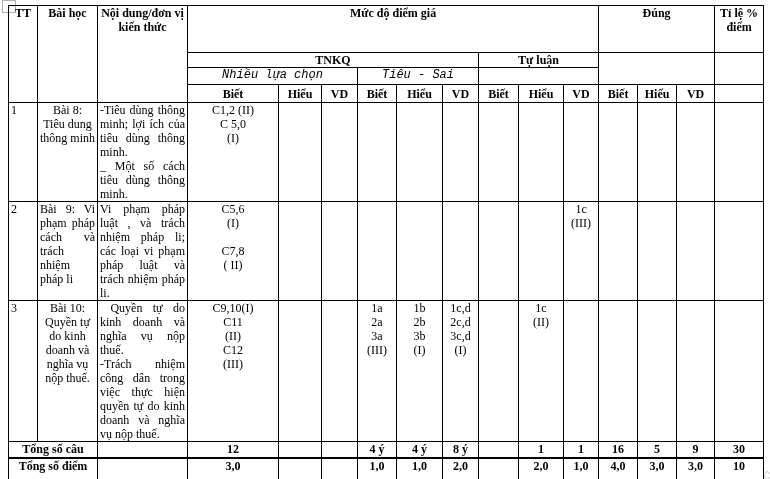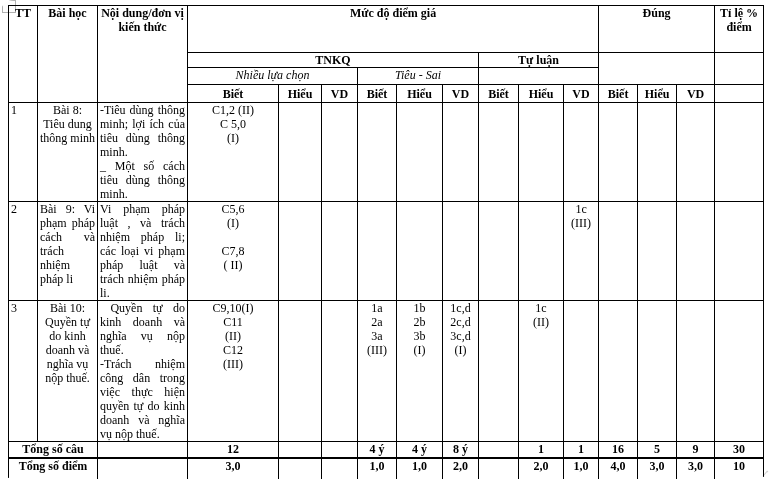--- a/index.html
+++ b/index.html
@@ -1,26 +1,26 @@
 <!DOCTYPE html>
 <html><head>
 <meta charset="utf-8">
 <style>
   html,body{margin:0;padding:0;background:#ffffff;}
   #page{position:relative;width:770px;height:479px;background:#ffffff;overflow:hidden;
-        font-family:"Liberation Serif","DejaVu Serif",serif;color:#000;border-radius:14px;}
+        font-family:"Liberation Serif","DejaVu Serif",serif;color:#000;}
   table.matrix{position:absolute;left:8px;top:5px;border-collapse:collapse;table-layout:fixed;width:755px;}
   table.matrix td{border:1px solid #000;padding:0 2px;font-size:12px;line-height:14px;
                   vertical-align:top;white-space:pre-line;overflow:hidden;}
   td.c{text-align:center;}
   td.j{text-align:justify;}
   td.l{text-align:left;padding-left:4px;}
   td.mid{vertical-align:middle;}
   .b{font-weight:bold;}
-  .it{font-style:italic;}
+  .it{font-style:italic;font-family:Liberation Mono, monospace;}
   td.hdr{font-weight:bold;text-align:center;}
   td.hdr.mid{vertical-align:middle;}
   td.big{font-size:12.5px;}
   tr.thick td{border-top-width:2px;}
   table.matrix tr:last-child td{border-bottom-width:2px;}
   .artifact-tl{position:absolute;left:2px;top:0;width:12px;height:11px;
                border:1px solid #b0b0b0;background:#fdfdfd;}
   .artifact-br{position:absolute;left:764px;top:472px;width:5px;height:5px;
                border:1px solid #a9a9a9;transform:rotate(40deg);opacity:.55;}
 </style>

